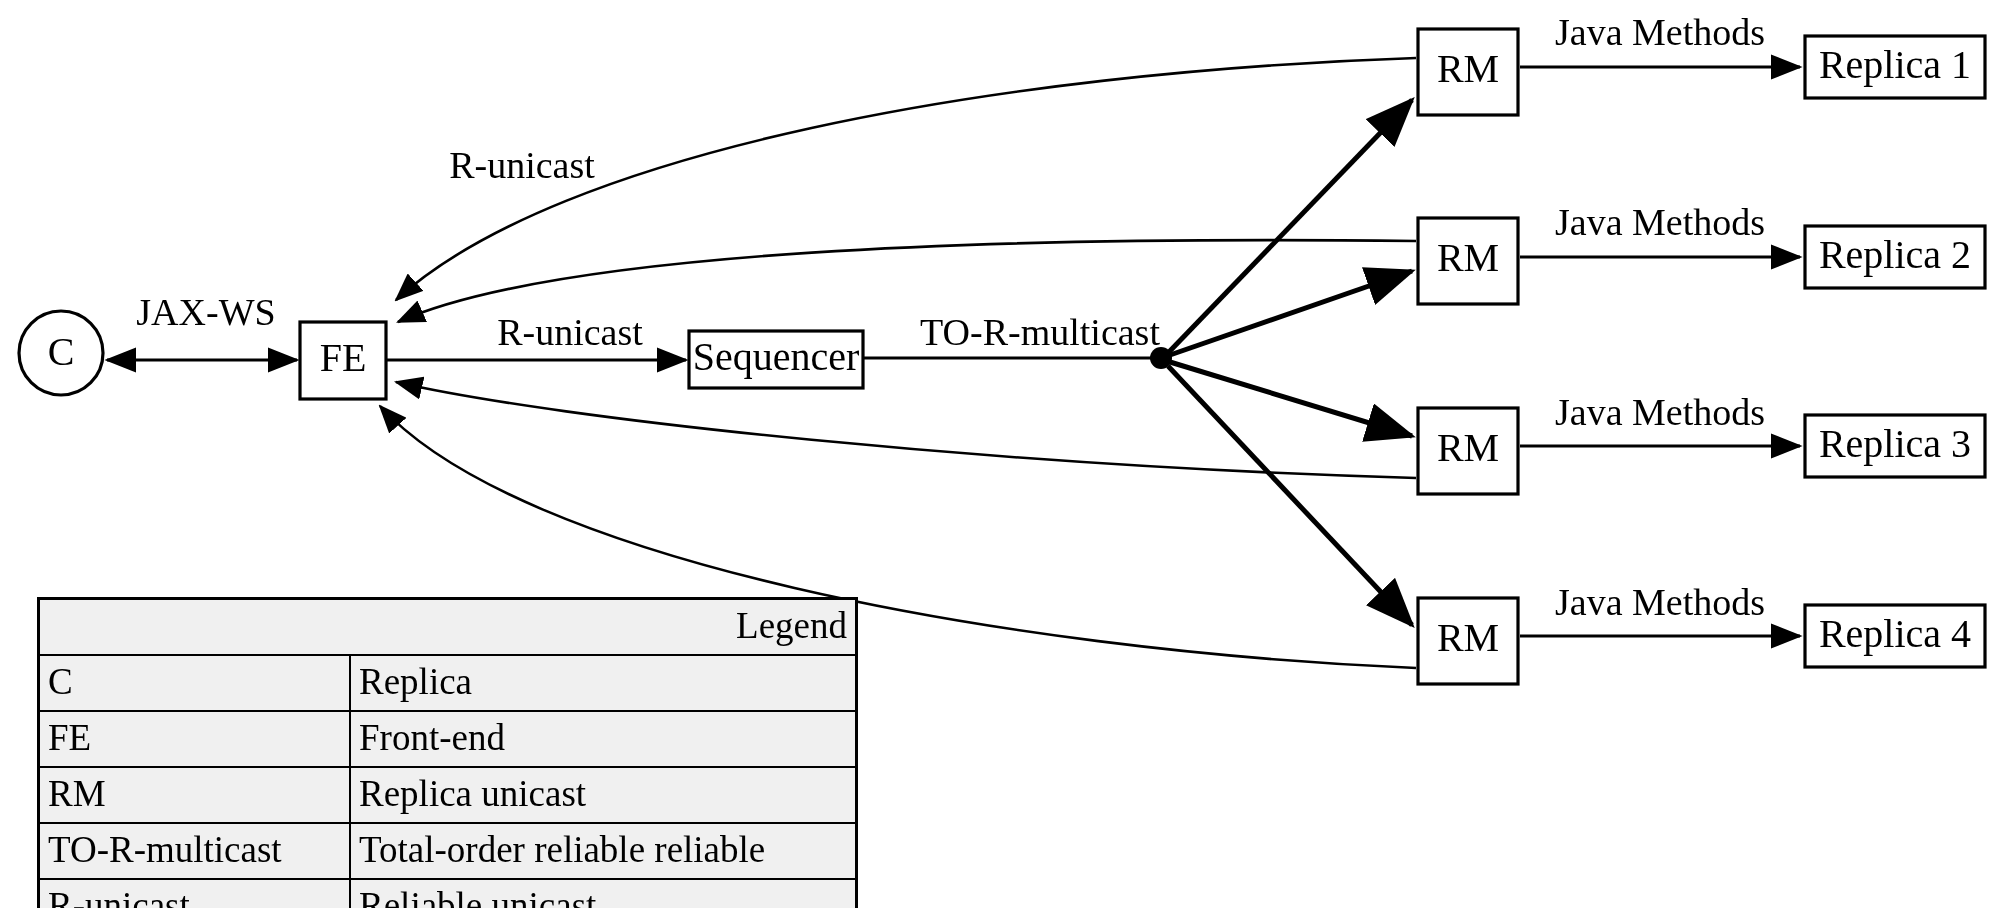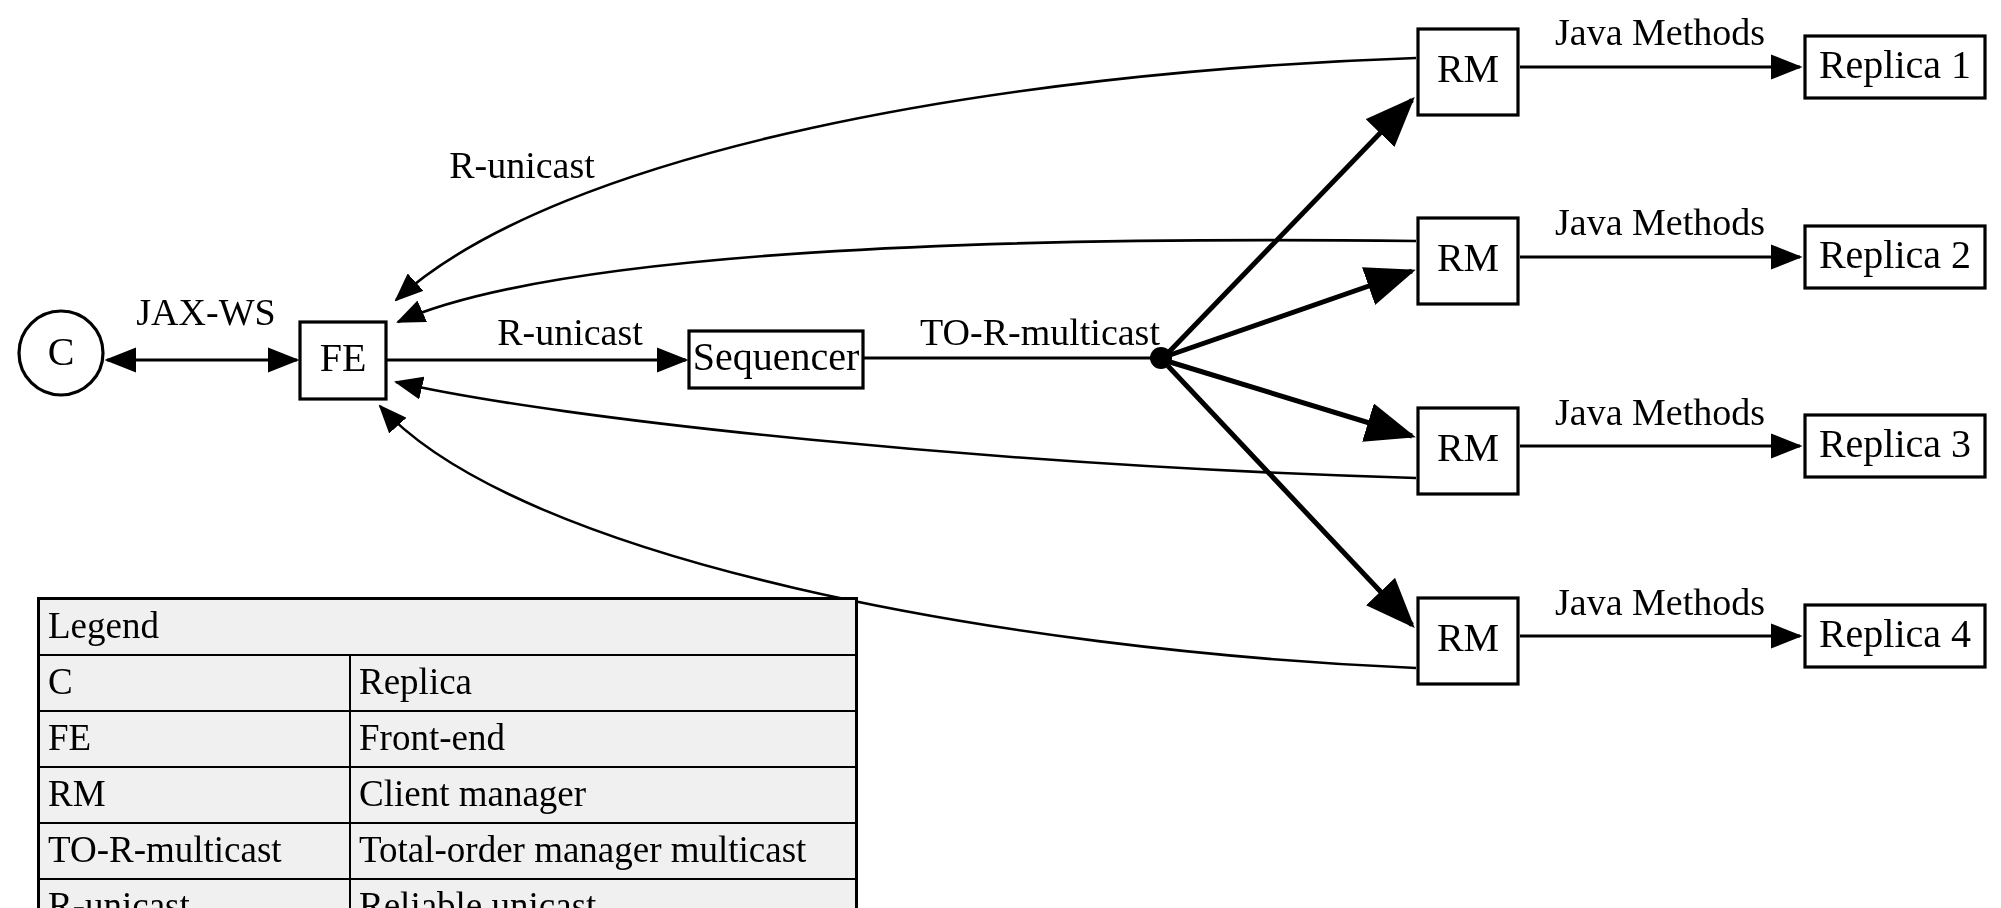--- a/index.html
+++ b/index.html
@@ -81,21 +81,21 @@
     background: #f0f0f0;
     font-size: 37px;
     line-height: 1.0;
     color: #000000;
     padding: 5px 8px 8px 8px;
     height: 41px;
     vertical-align: middle;
     white-space: nowrap;
   }
   #legend td.legend-title {
-    text-align: left;
+    text-align: right;
     border-left: none;
     border-right: none;
     border-top: none;
   }
   #legend td.legend-key {
     width: 293px;
   }
 </style>
 </head>
 <body>
@@ -195,25 +195,25 @@
       <tr>
         <td class="legend-key">C</td>
         <td class="legend-value">Replica</td>
       </tr>
       <tr>
         <td class="legend-key">FE</td>
         <td class="legend-value">Front-end</td>
       </tr>
       <tr>
         <td class="legend-key">RM</td>
-        <td class="legend-value">Client manager</td>
+        <td class="legend-value">Replica unicast</td>
       </tr>
       <tr>
         <td class="legend-key">TO-R-multicast</td>
-        <td class="legend-value">Total-order manager multicast</td>
+        <td class="legend-value">Total-order reliable reliable</td>
       </tr>
       <tr>
         <td class="legend-key">R-unicast</td>
         <td class="legend-value">Reliable unicast</td>
       </tr>
     </tbody>
   </table>
 
 </div>
 

